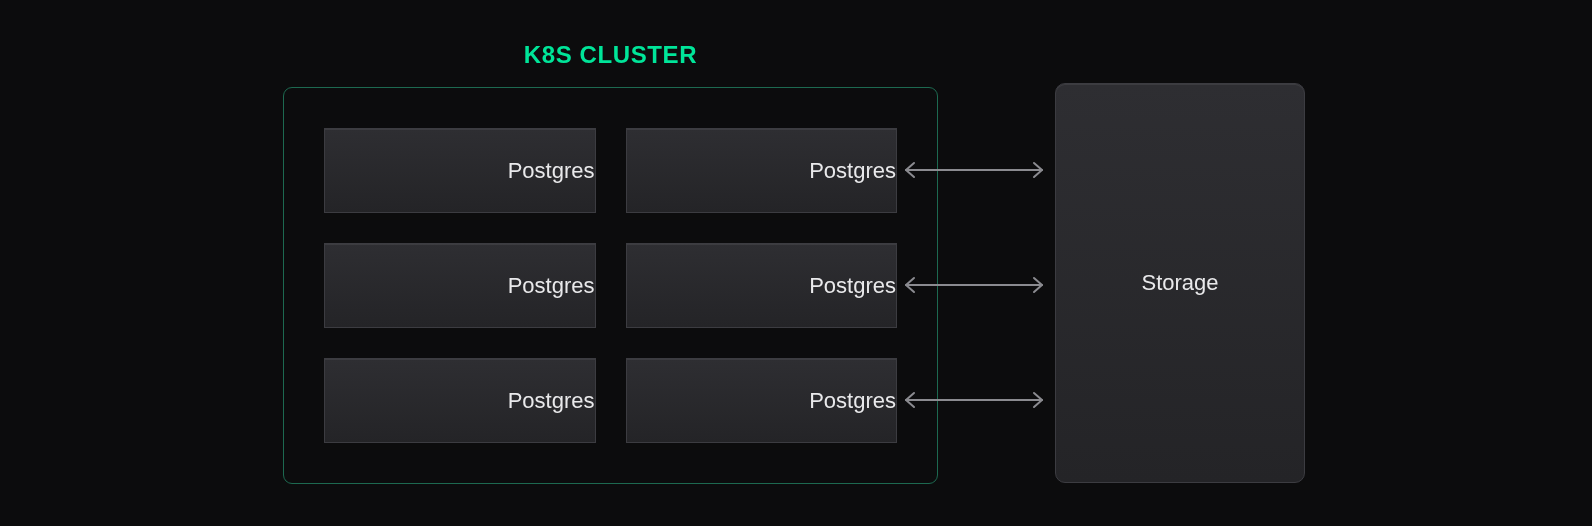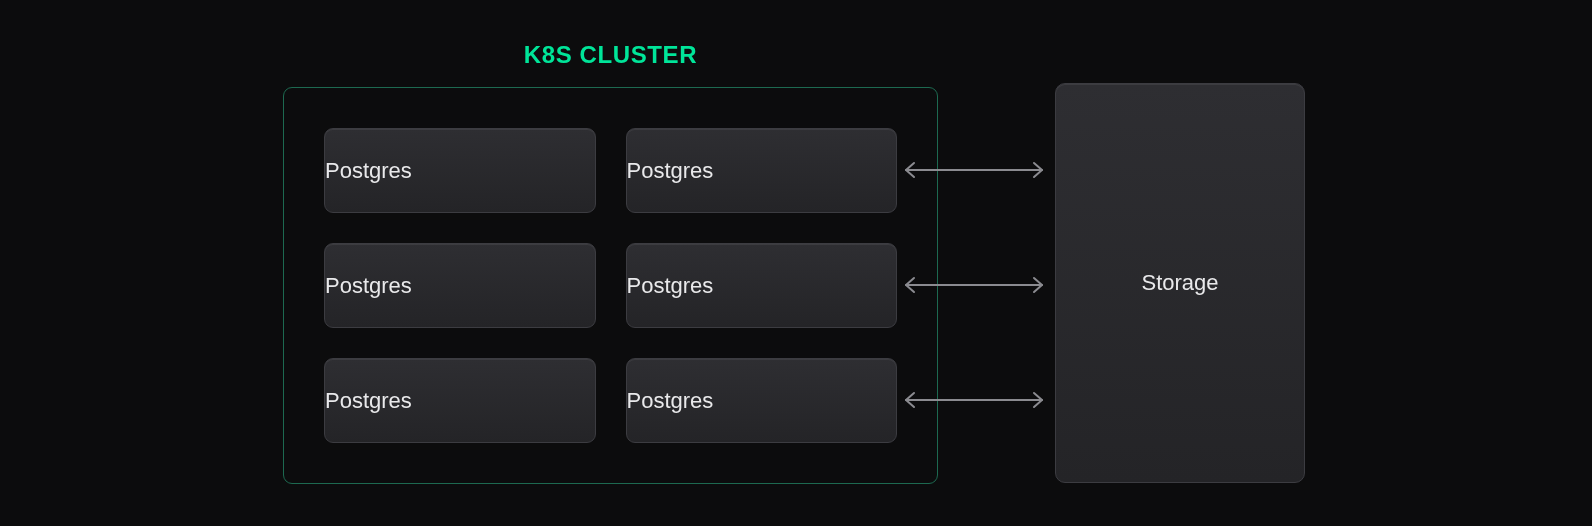--- a/index.html
+++ b/index.html
@@ -42,25 +42,25 @@
     padding: 40px;
     display: grid;
     grid-template-columns: 1fr 1fr;
     grid-template-rows: 1fr 1fr 1fr;
     column-gap: 30px;
     row-gap: 30px;
   }
   .node {
     background: linear-gradient(180deg, var(--node-fill-top) 0%, var(--node-fill-bottom) 100%);
     border: 1px solid var(--node-border);
-    border-radius: 9px;
+    border-radius: 0;
     box-shadow: inset 0 1px 0 rgba(255,255,255,0.07);
     display: flex;
     align-items: center;
-    justify-content: flex-start;
+    justify-content: flex-end;
     font-size: 22px;
     color: var(--node-text);
   }
   .storage-box {
     position: absolute;
     left: 1055px; top: 83px;
     width: 250px; height: 400px;
     background: linear-gradient(180deg, var(--node-fill-top) 0%, var(--node-fill-bottom) 100%);
     border: 1px solid var(--node-border);
     border-radius: 10px;

